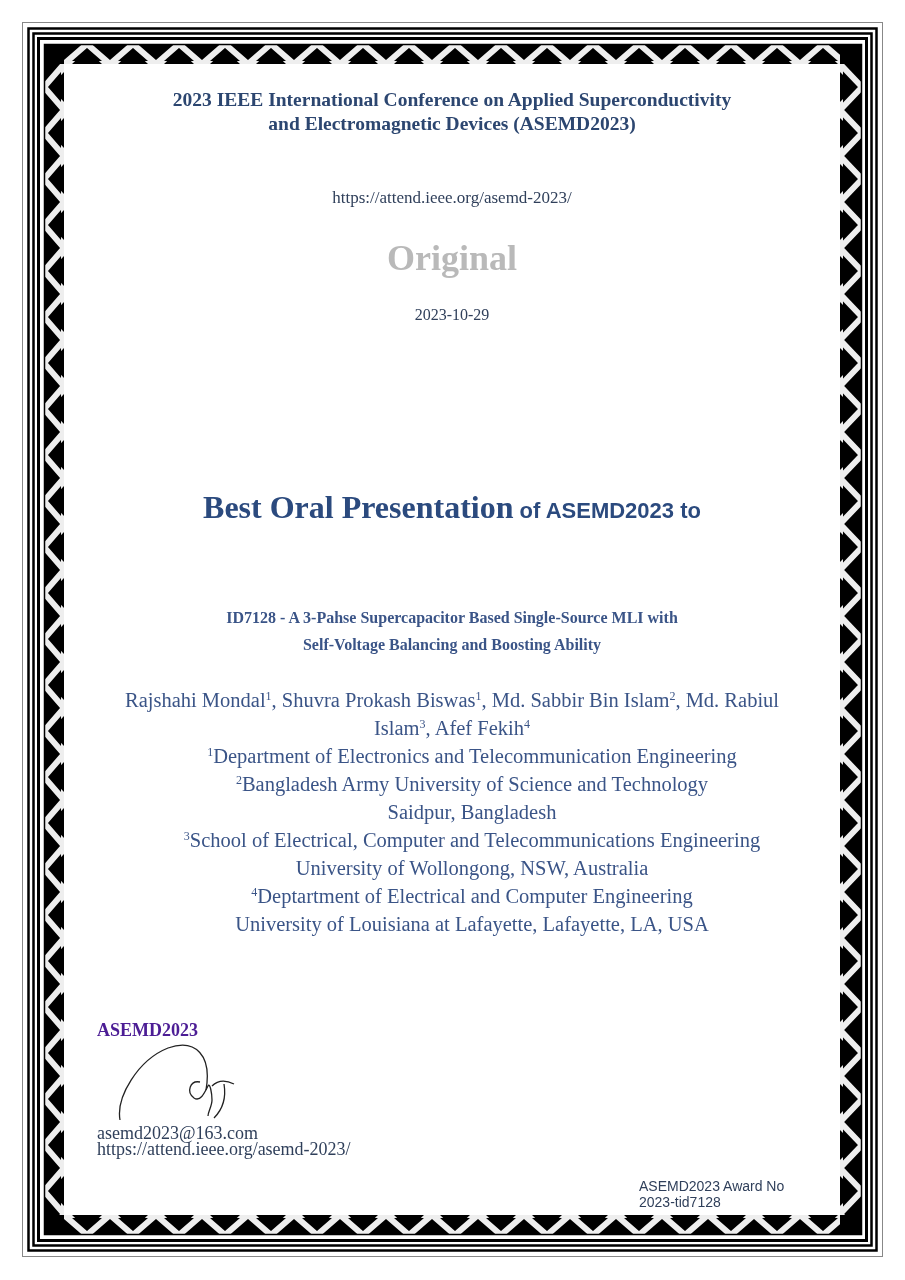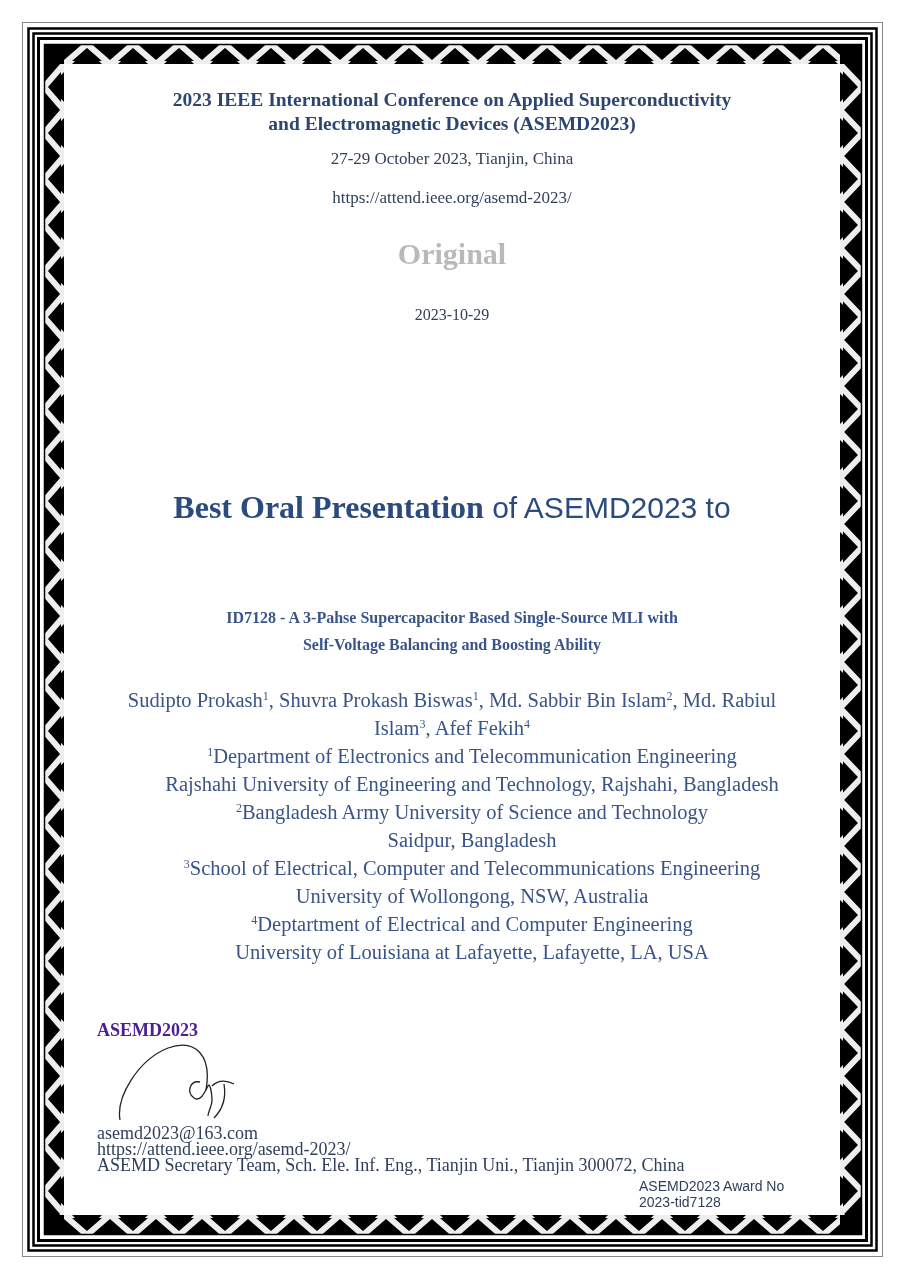--- a/index.html
+++ b/index.html
@@ -6,26 +6,26 @@
     body { width: 905px; height: 1280px; position: relative; overflow: hidden; font-family: "Liberation Serif", serif; }
 
     .frame { position: absolute; left: 0; top: 0; width: 905px; height: 1280px; }
 
     .content { position: absolute; left: 64px; top: 64px; width: 752px; height: 1151px; background: #fff; }
     .center { position: absolute; left: 0; width: 776px; text-align: center; }
 
     .conf-title { top: 24px; font-weight: bold; font-size: 19.5px; line-height: 24px; color: #2c4670; }
     .conf-dates { top: 85px; font-size: 17px; color: #2f3f5a; }
     .conf-url { top: 124px; font-size: 17px; color: #2f3f5a; }
-    .original { top: 173px; font-size: 30px; font-weight: bold; color: #b9b9b9; }
+    .original { top: 173px; font-size: 36px; font-weight: bold; color: #b9b9b9; }
     .date { top: 242px; font-size: 16px; color: #2f3f5a; }
     .award { top: 325px; font-size: 56px; font-weight: bold; color: #2b4a7e; letter-spacing: 1px; }
     .best { top: 425px; font-size: 32px; color: #2b4a7e; }
     .best b { font-weight: bold; }
-    .best .sans { font-family: "Liberation Sans", sans-serif; font-weight: normal; font-size: 30px; }
+    .best .sans { font-family: "Liberation Sans", sans-serif; font-weight: bold; font-size: 22px; }
     .paper { top: 540px; font-size: 16px; font-weight: bold; line-height: 27px; color: #3a5487; }
     .authors { top: 622px; font-size: 20.5px; line-height: 28px; color: #3a5487; left: 40px; width: 696px; }
     .authors sup { font-size: 12px; vertical-align: 7px; line-height: 0; }
     .affils { top: 678px; font-size: 20.5px; line-height: 28px; color: #3a5487; margin-left: 20px; }
     .affils sup { font-size: 12px; vertical-align: 7px; line-height: 0; }
 
     .org { position: absolute; left: 33px; top: 956px; font-size: 18px; font-weight: bold; color: #4c1d95; }
     .signature { position: absolute; left: 44px; top: 978px; width: 140px; height: 82px; }
     .contact { position: absolute; left: 33px; top: 1061px; font-size: 18px; line-height: 16px; color: #2f3f5a; }
     .award-no { position: absolute; left: 575px; top: 1114px; font-size: 14px; color: #2f3f5a; font-family: "Liberation Sans", sans-serif; }
@@ -74,53 +74,50 @@
   <rect x="840" y="1215" width="22" height="20" fill="#000"></rect>
 
   <rect x="44.5" y="44.5" width="817" height="1190" fill="none" stroke="#000" stroke-width="1.5"></rect>
 </svg>
 
 <div class="content">
   <div class="center conf-title">
     <div>2023 IEEE International Conference on Applied Superconductivity</div>
     <div>and Electromagnetic Devices (ASEMD2023)</div>
   </div>
-  <div class="center conf-dates">27-29 October 2023, Tianjin, China</div>
   <div class="center conf-url">https://attend.ieee.org/asemd-2023/</div>
   <div class="center original">Original</div>
   <div class="center date">2023-10-29</div>
   <div class="center best">
     <b>Best Oral Presentation</b><span class="sans"> of ASEMD2023 to</span>
   </div>
   <div class="center paper">
     <div>ID7128 - A 3-Pahse Supercapacitor Based Single-Source MLI with</div>
     <div>Self-Voltage Balancing and Boosting Ability</div>
   </div>
   <div class="center authors">
-    <span><span>Sudipto Prokash</span><sup>1</sup><span>, </span></span><span><span>Shuvra Prokash Biswas</span><sup>1</sup><span>, </span></span><span><span>Md. Sabbir Bin Islam</span><sup>2</sup><span>, </span></span><span><span>Md. Rabiul Islam</span><sup>3</sup><span>, </span></span><span><span>Afef Fekih</span><sup>4</sup><span></span></span>
+    <span><span>Rajshahi Mondal</span><sup>1</sup><span>, </span></span><span><span>Shuvra Prokash Biswas</span><sup>1</sup><span>, </span></span><span><span>Md. Sabbir Bin Islam</span><sup>2</sup><span>, </span></span><span><span>Md. Rabiul Islam</span><sup>3</sup><span>, </span></span><span><span>Afef Fekih</span><sup>4</sup><span></span></span>
   </div>
   <div class="center affils">
     <div><sup>1</sup><span>Department of Electronics and Telecommunication Engineering</span></div>
-    <div>Rajshahi University of Engineering and Technology, Rajshahi, Bangladesh</div>
     <div><sup>2</sup><span>Bangladesh Army University of Science and Technology</span></div>
     <div>Saidpur, Bangladesh</div>
     <div><sup>3</sup><span>School of Electrical, Computer and Telecommunications Engineering</span></div>
     <div>University of Wollongong, NSW, Australia</div>
     <div><sup>4</sup><span>Deptartment of Electrical and Computer Engineering</span></div>
     <div>University of Louisiana at Lafayette, Lafayette, LA, USA</div>
   </div>
 
   <div class="org">ASEMD2023</div>
 
   <svg class="signature" viewBox="0 0 140 82" xmlns="http://www.w3.org/2000/svg">
     <path d="M12,78 C8,55 30,18 60,6 C88,-4 104,14 98,48" fill="none" stroke="#222" stroke-width="1.3"></path>
     <path d="M92,40 C82,38 78,50 86,56 C92,60 96,52 100,44 C102,40 104,52 104,58 C104,64 100,70 100,74" fill="none" stroke="#222" stroke-width="1.3"></path>
     <path d="M104,44 C110,38 118,38 126,42 M116,42 C118,54 116,66 106,76" fill="none" stroke="#222" stroke-width="1.3"></path>
   </svg>
 
   <div class="contact">
     <div>asemd2023@163.com</div>
     <div>https://attend.ieee.org/asemd-2023/</div>
-    <div>ASEMD Secretary Team, Sch. Ele. Inf. Eng., Tianjin Uni., Tianjin 300072, China</div>
   </div>
 
   <div class="award-no">ASEMD2023 Award No 2023-tid7128</div>
 </div>
 
 </body></html>

